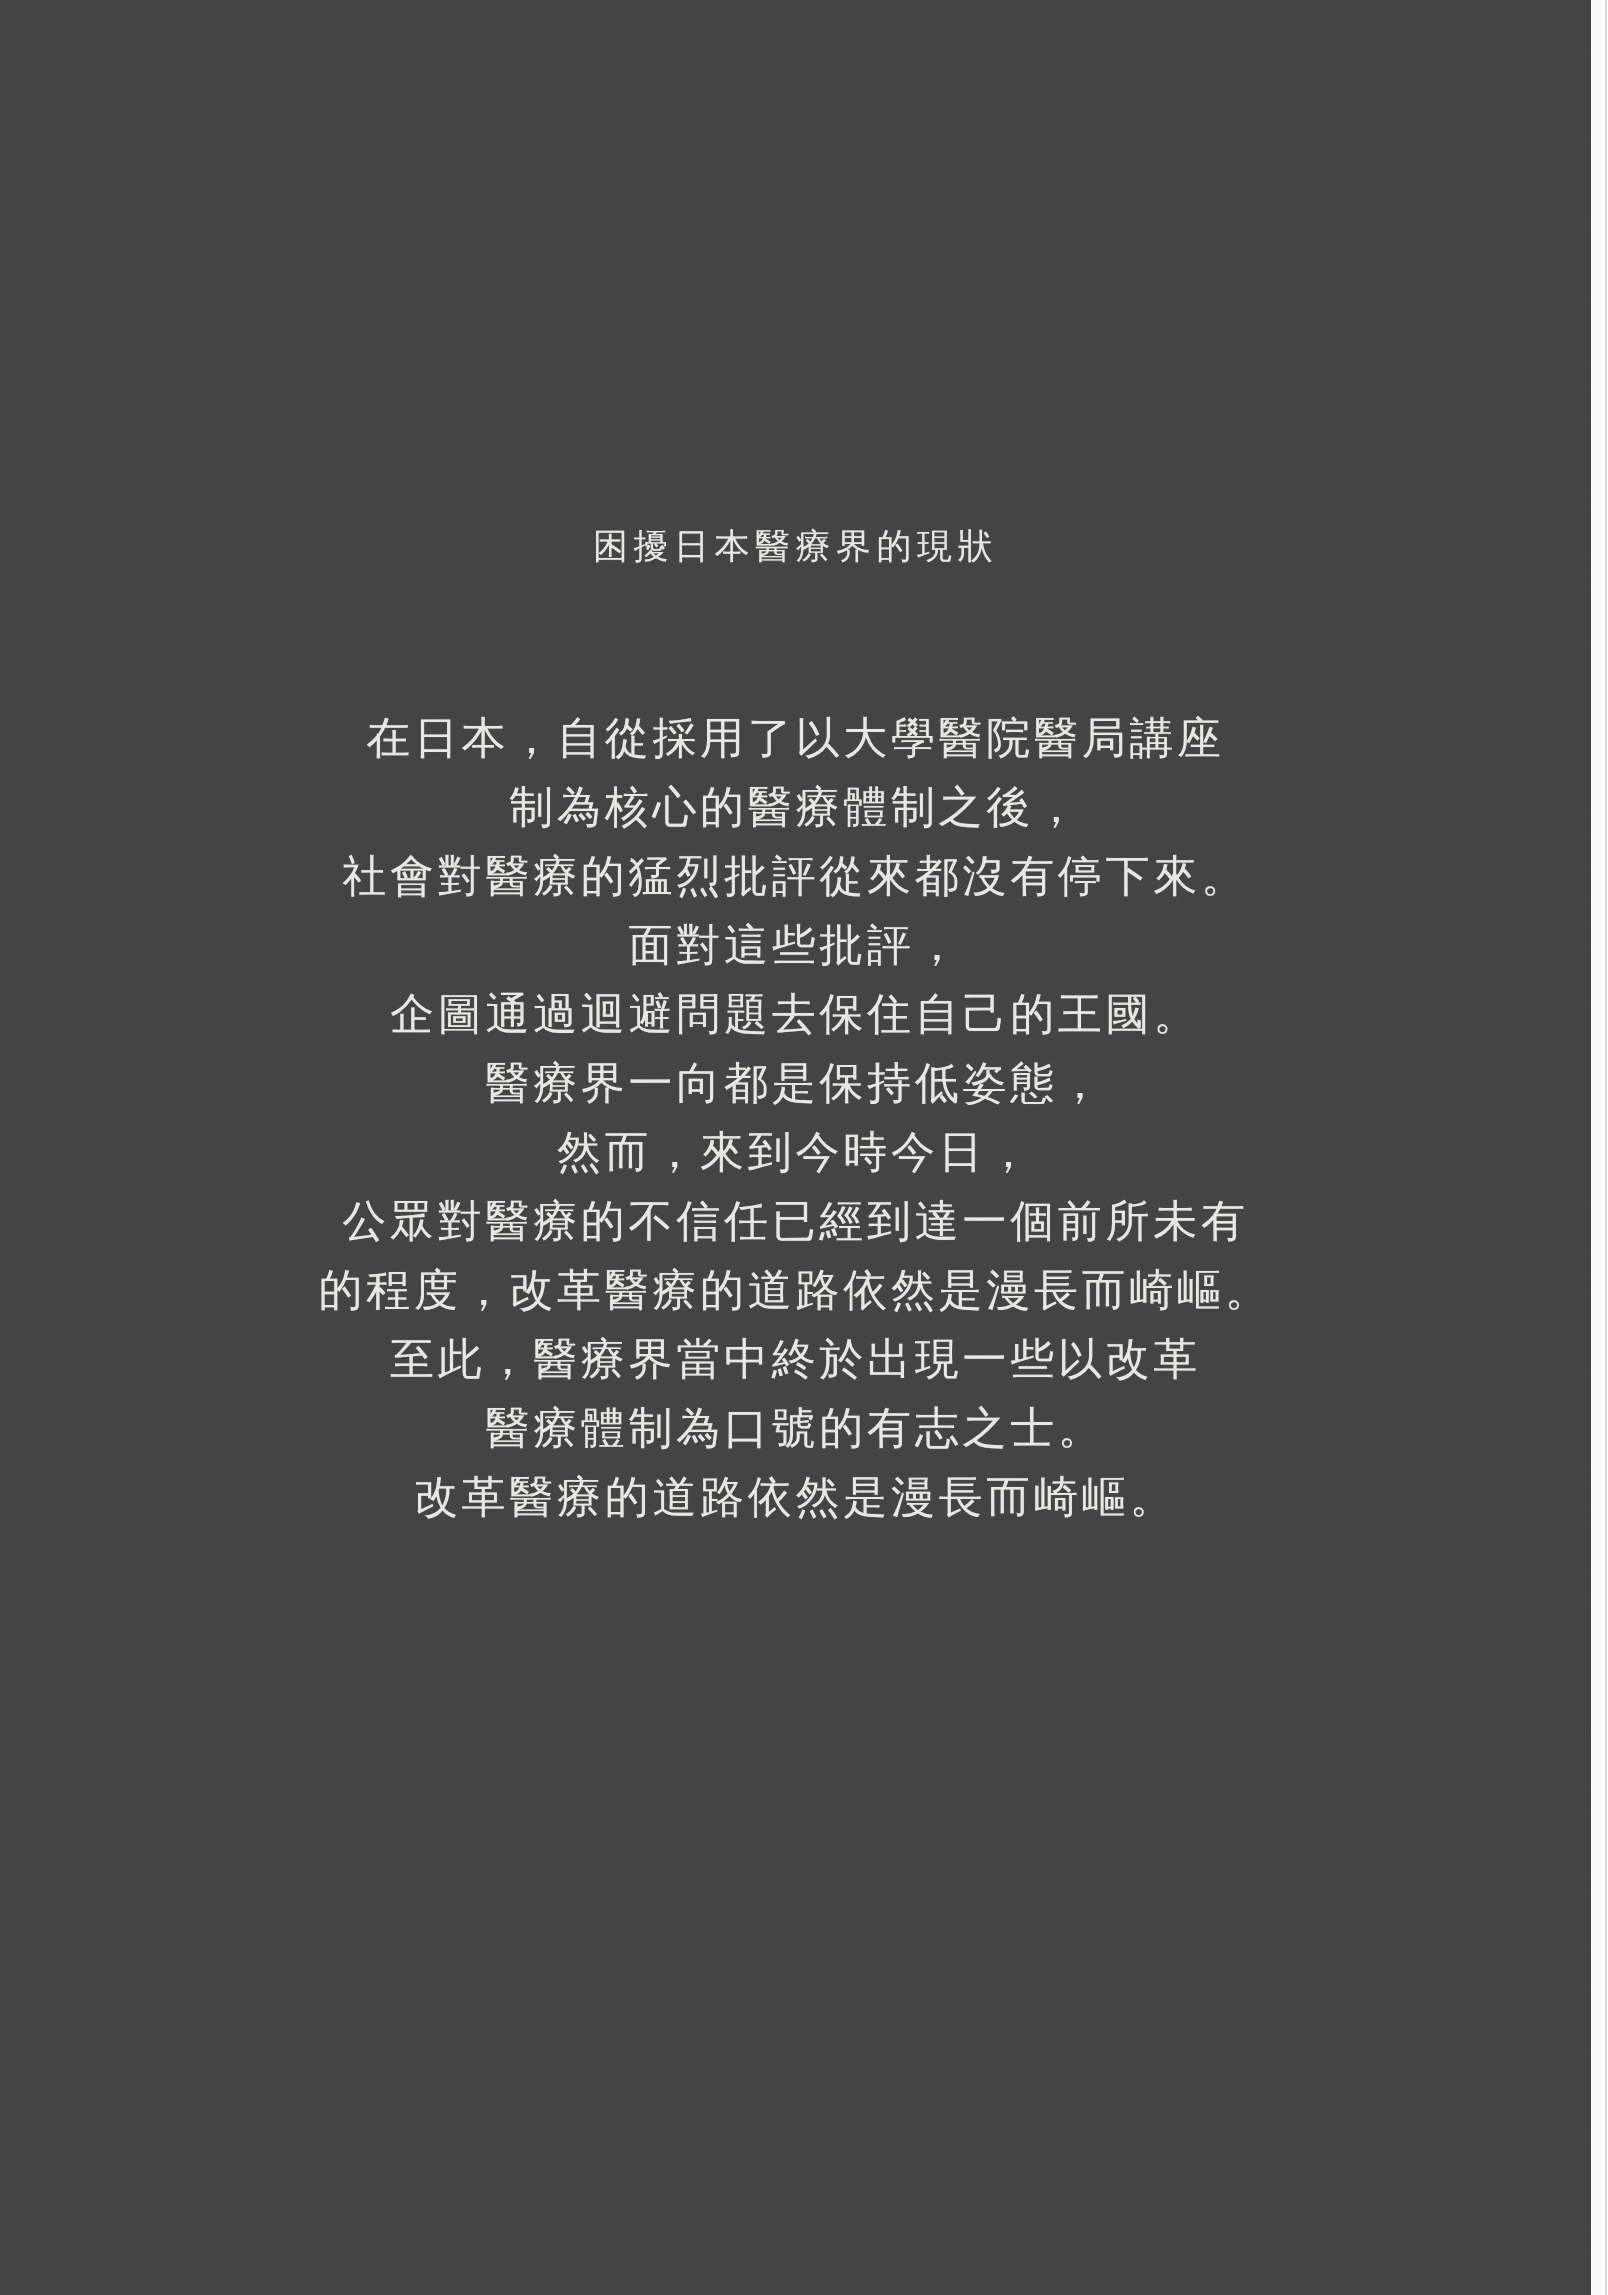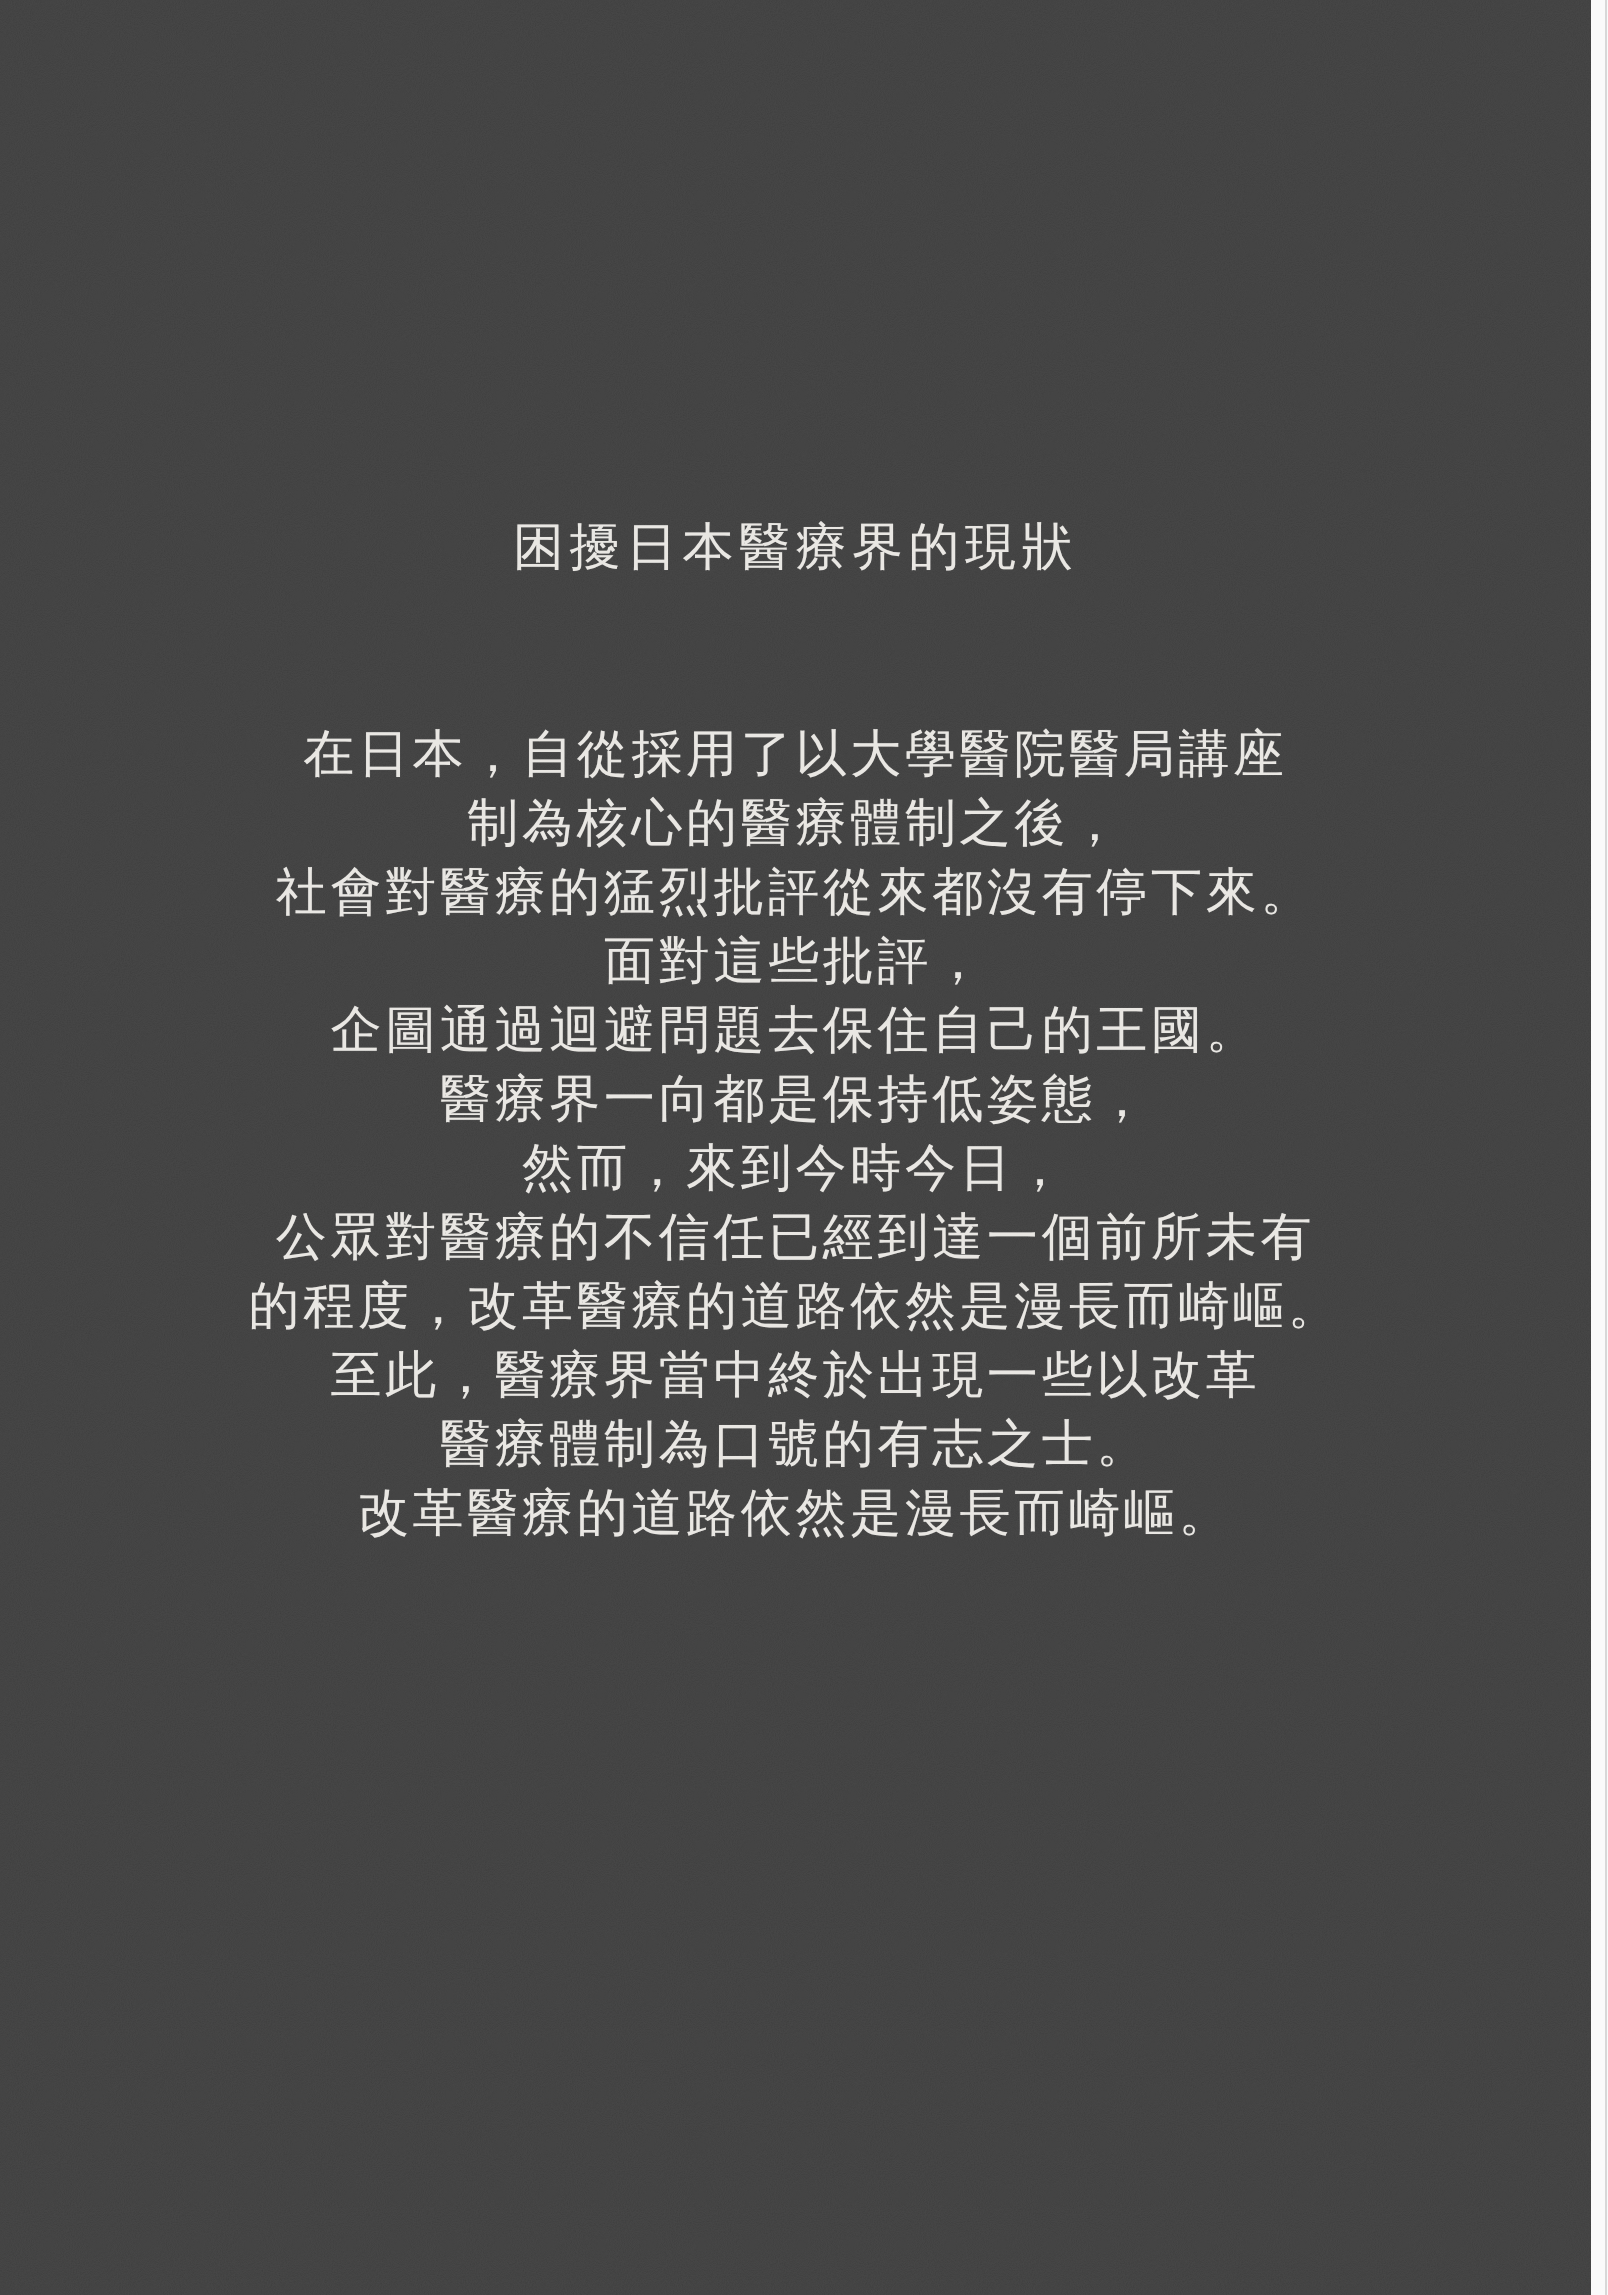--- a/index.html
+++ b/index.html
@@ -25,27 +25,27 @@
     position: absolute;
     left: 0;
     width: 1591px;
     text-align: center;
     color: var(--text, #e9e7e3);
     text-shadow: 0 0 0.9px rgba(255,255,255,0.35);
     white-space: nowrap;
   }
   .title-block {
     top: 514px;
-    font-size: 51px;
+    font-size: 35px;
     line-height: 66px;
     letter-spacing: 5.5px;
   }
   .body-block {
-    top: 720px;
-    font-size: 51px;
+    top: 704px;
+    font-size: 44px;
     line-height: 69px;
     letter-spacing: 3.7px;
   }
   .edge-strip {
     position: absolute;
     top: 0;
     left: 1591px;
     width: 18.4px;
     height: 2296px;
     background: var(--edge, #fafafa);

